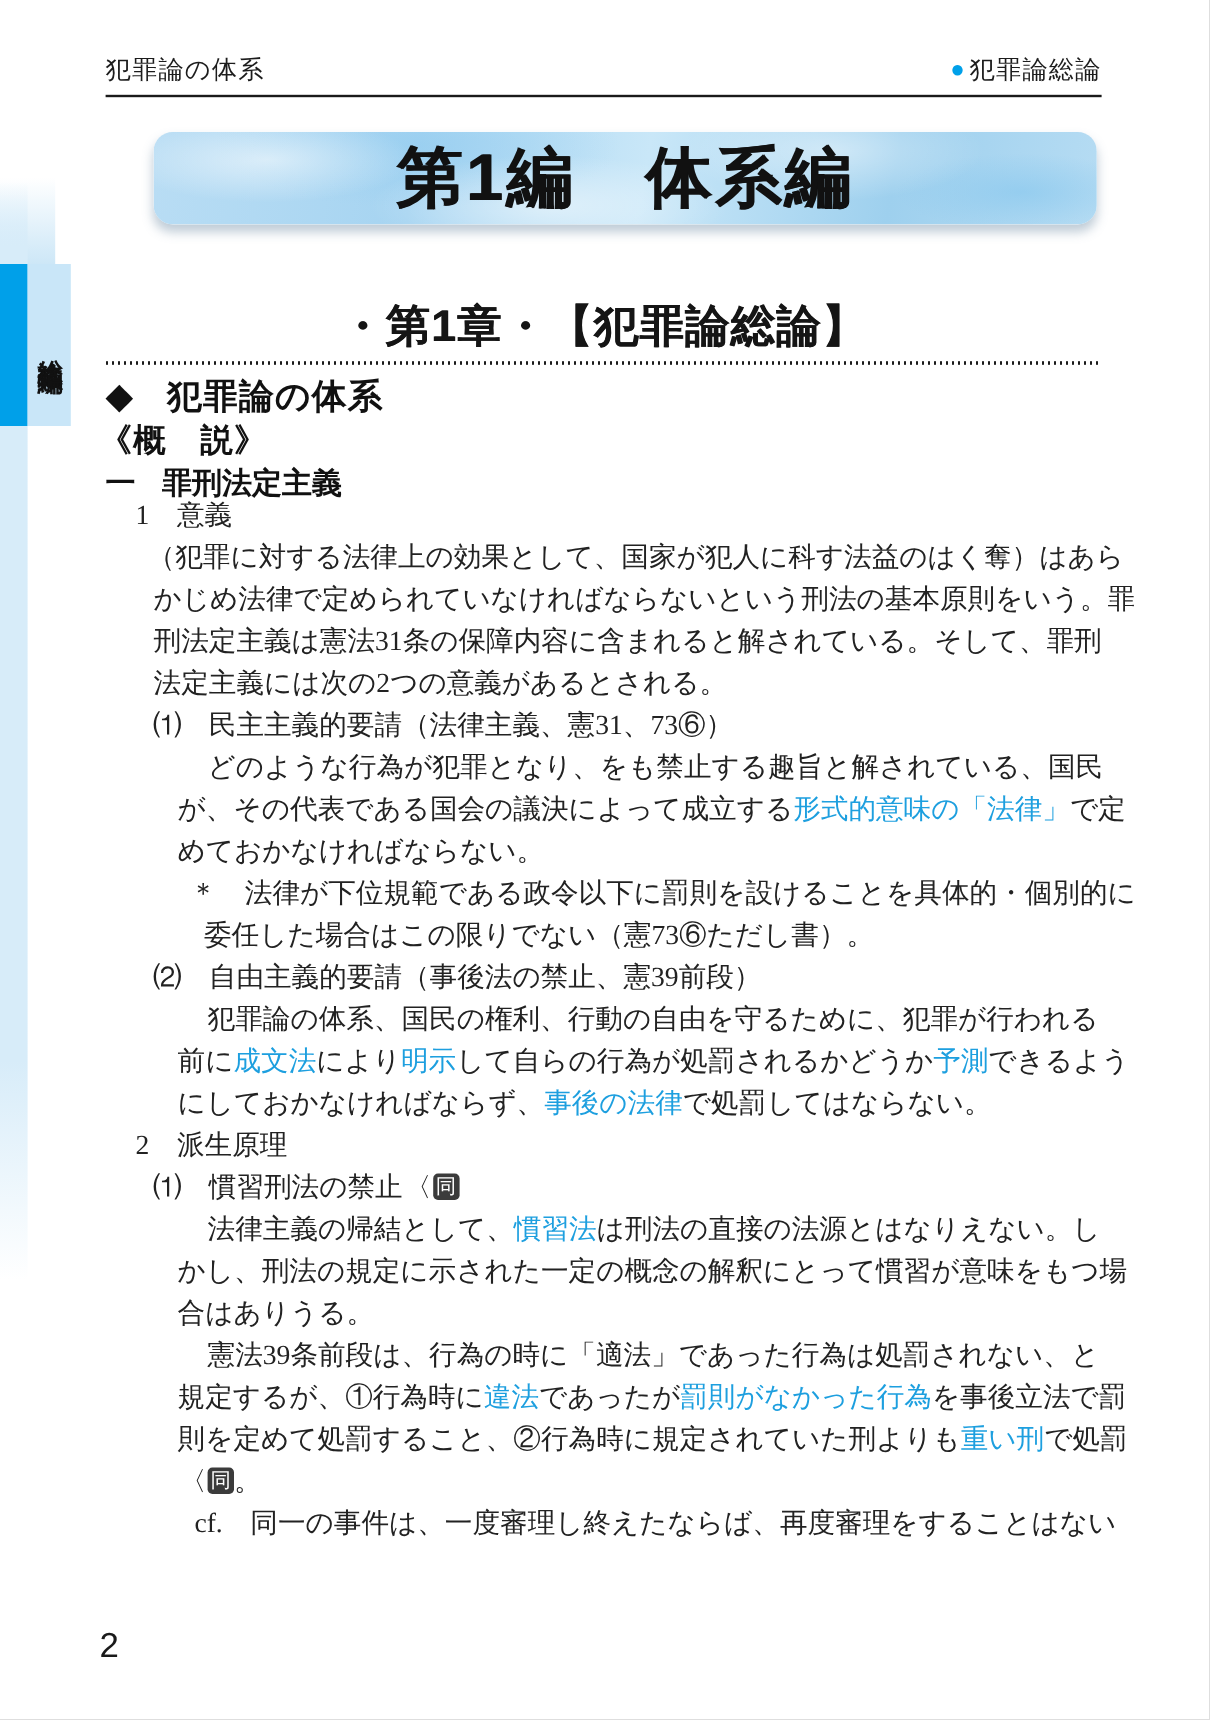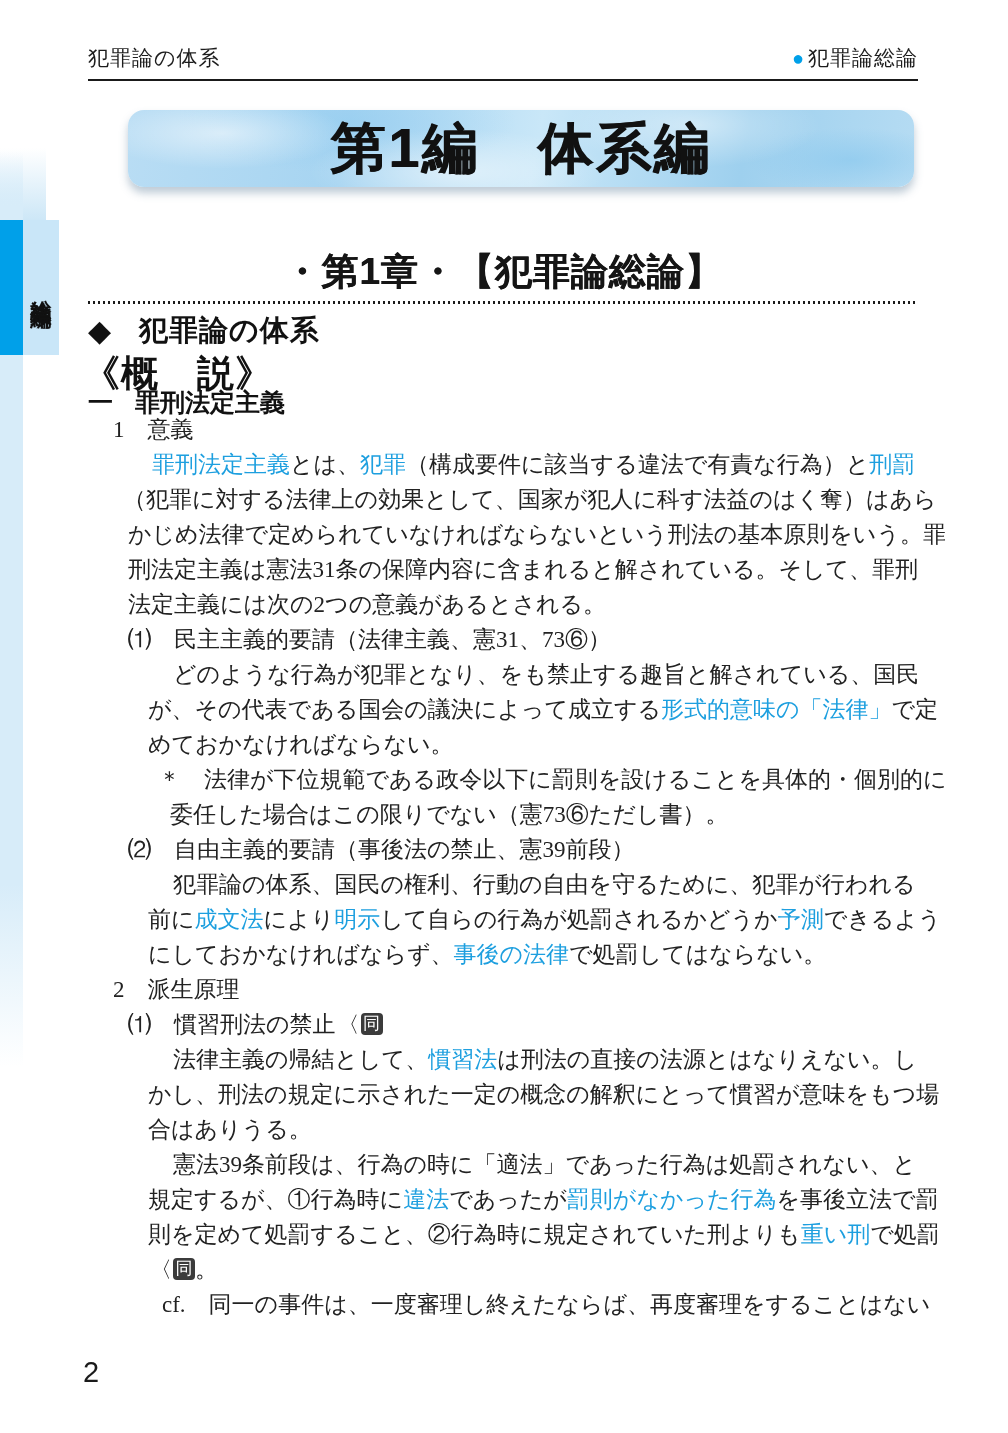--- a/index.html
+++ b/index.html
@@ -86,21 +86,21 @@
 
   
   .section-head{
     position:absolute;left:88px;top:311px;
     font-weight:bold;font-size:29px;color:#111;display:flex;align-items:center;
     letter-spacing:1px;
   }
   .diamond{font-size:30px;margin-right:27px;line-height:1;}
   .overview-head{
     position:absolute;left:83px;top:349px;
-    font-weight:bold;font-size:37px;color:#111;letter-spacing:1px;
+    font-weight:bold;font-size:27px;color:#111;letter-spacing:1px;
   }
   .heading1{
     position:absolute;left:88px;top:386px;
     font-weight:bold;font-size:25px;color:#111;
   }
   .heading1 .h1num{margin-right:22px;}
 
   
   .body-lines{
     position:absolute;left:88px;top:412px;width:830px;
@@ -157,21 +157,20 @@
     <span class="diamond">◆</span>
     <span>犯罪論の体系</span>
   </div>
   <div class="overview-head sans">《概　説》</div>
   <div class="heading1">
     <span class="h1num">一</span><span>罪刑法定主義</span>
   </div>
 
   <div class="body-lines" id="body-lines">
       <div class="bline" style="padding-left: 25px;"><span>1　意義</span></div>
-      <div class="bline" style="padding-left: 64px;"><span class="blue">罪刑法定主義</span><span>とは、</span><span class="blue">犯罪</span><span>（構成要件に該当する違法で有責な行為）と</span><span class="blue">刑罰</span></div>
       <div class="bline" style="padding-left: 35px;"><span>（犯罪に対する法律上の効果として、国家が犯人に科す法益のはく奪）はあら</span></div>
       <div class="bline" style="padding-left: 40px;"><span>かじめ法律で定められていなければならないという刑法の基本原則をいう。罪</span></div>
       <div class="bline" style="padding-left: 40px;"><span>刑法定主義は憲法31条の保障内容に含まれると解されている。そして、罪刑</span></div>
       <div class="bline" style="padding-left: 40px;"><span>法定主義には次の2つの意義があるとされる。</span></div>
       <div class="bline" style="padding-left: 40px;"><span>⑴　民主主義的要請（法律主義、憲31、73⑥）</span></div>
       <div class="bline" style="padding-left: 85px;"><span>どのような行為が犯罪となり、をも禁止する趣旨と解されている、国民</span></div>
       <div class="bline" style="padding-left: 60px;"><span>が、その代表である国会の議決によって成立する</span><span class="blue">形式的意味の「法律」</span><span>で定</span></div>
       <div class="bline" style="padding-left: 60px;"><span>めておかなければならない。</span></div>
       <div class="bline" style="padding-left: 70px;"><span>＊　法律が下位規範である政令以下に罰則を設けることを具体的・個別的に</span></div>
       <div class="bline" style="padding-left: 82px;"><span>委任した場合はこの限りでない（憲73⑥ただし書）。</span></div>

